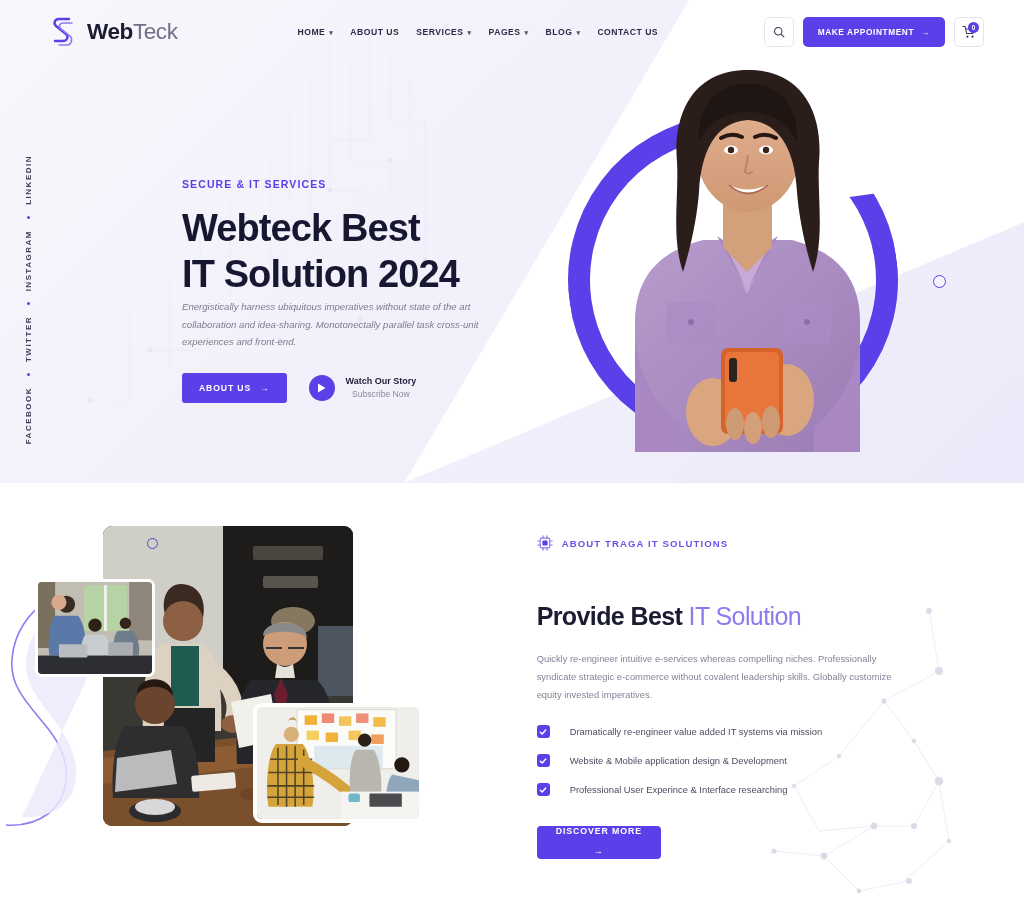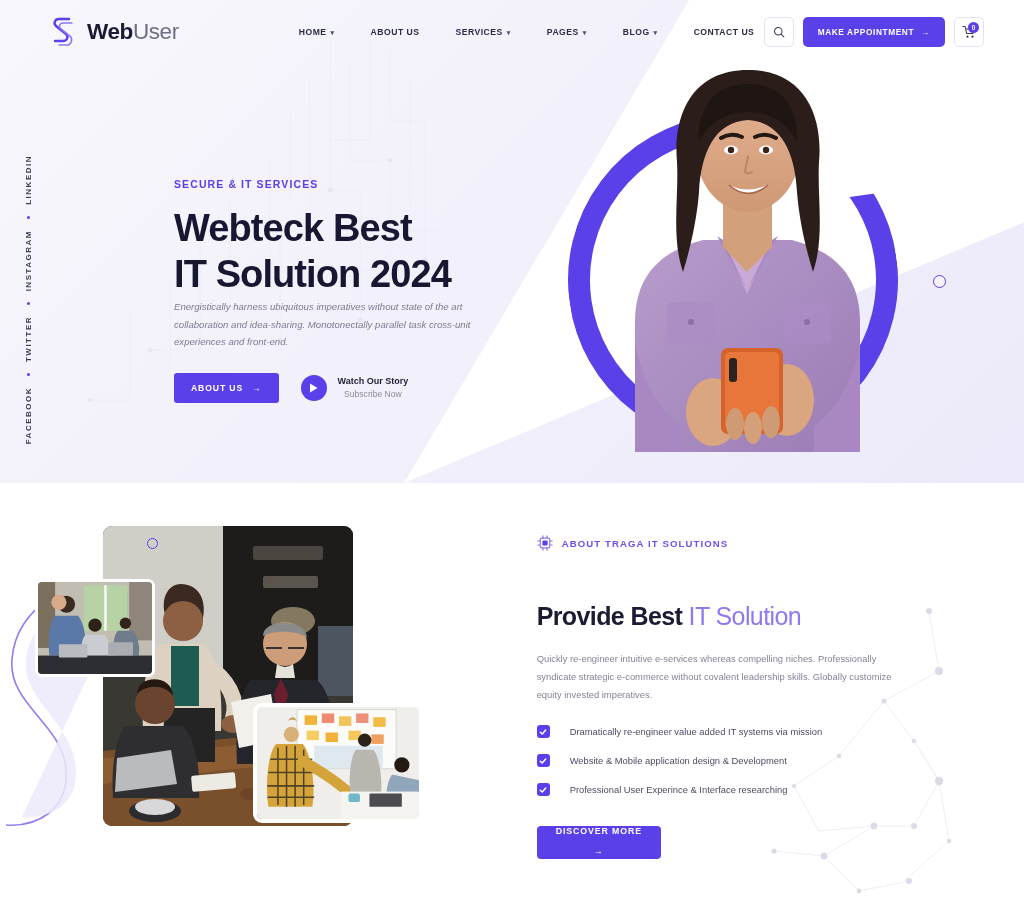--- a/index.html
+++ b/index.html
@@ -42,21 +42,21 @@
     position:relative; z-index:30;
     height:64px; display:flex; align-items:center;
     padding:0 40px 0 52px;
   }
   .logo { display:flex; align-items:center; gap:9px; }
   .logo-mark { width:26px; height:30px; display:block; }
   .logo-text { font-size:22.5px; font-weight:700; letter-spacing:-.4px; line-height:1; }
   .logo-text .t1 { color:#1b1b33; }
   .logo-text .t2 { color:#6f6f86; font-weight:400; }
 
-  .nav { display:flex; align-items:flex-start; gap:36px; margin-left:120px; }
+  .nav { display:flex; align-items:flex-start; gap:17px; margin-left:120px; }
   .nav-item {
     display:flex; align-items:center; gap:4px;
     font-size:8.6px; font-weight:700; letter-spacing:.5px;
     color:#2b2b45; text-transform:uppercase; cursor:pointer; white-space:nowrap;
   }
   .nav-item .chev { font-size:7px; color:#55556e; line-height:1; }
 
   .header-right { margin-left:auto; display:flex; align-items:center; gap:9px; }
   .icon-btn {
     width:30px; height:30px; border:1px solid #e4e3f2; border-radius:5px;
@@ -82,21 +82,21 @@
     display:flex; flex-direction:column-reverse; align-items:center; gap:11px;
   }
   .social-link {
     writing-mode:vertical-rl; transform:rotate(180deg);
     font-size:8px; font-weight:700; letter-spacing:1.5px;
     color:#3c3c58; text-transform:uppercase; cursor:pointer;
   }
   .social-dot { width:3px; height:3px; background:#5A40E8; border-radius:50%; }
 
   
-  .hero-copy { position:absolute; left:174px; top:178px; width:360px; z-index:20; }
+  .hero-copy { position:absolute; left:182px; top:178px; width:360px; z-index:20; }
   .eyebrow {
     font-size:10.5px; font-weight:700; letter-spacing:1.1px;
     color:#5A40E8; text-transform:uppercase; margin-bottom:16px;
   }
   .hero-title {
     font-size:38px; font-weight:700; line-height:1.21;
     color:#171731; letter-spacing:-.9px; 
   }
   .hero-desc {
     font-size:9.6px; line-height:1.85; color:#7b7b90; width:335px; margin-bottom:22px;font-style:italic;
@@ -225,21 +225,21 @@
 
   <div class="hero-wedge"></div>
   <div class="hero-wedge2"></div>
 
   <header class="header">
     <div class="logo">
       <svg class="logo-mark" viewBox="0 0 26 30">
         <path d="M17 2 L7 2 C3 2 1 6 4 9 L14 17 C17 20 15 24 11 24 L3 24" fill="none" stroke="#5A40E8" stroke-width="2.4" stroke-linecap="round"></path>
         <path d="M20 6 L11 6 C7.5 6 6 9.5 9 12 L18 19 C21 21.5 19.5 28 15 28 L7 28" fill="none" stroke="#8C7BF0" stroke-width="1.6" stroke-linecap="round"></path>
       </svg>
-      <div class="logo-text"><span class="t1">Web</span><span class="t2">User</span></div>
+      <div class="logo-text"><span class="t1">Web</span><span class="t2">Teck</span></div>
     </div>
 
     <nav class="nav">
       <div class="nav-item">
         <span>HOME</span>
         <span class="chev">▾</span>
       </div>
       <div class="nav-item">
         <span>ABOUT US</span>
       </div>

